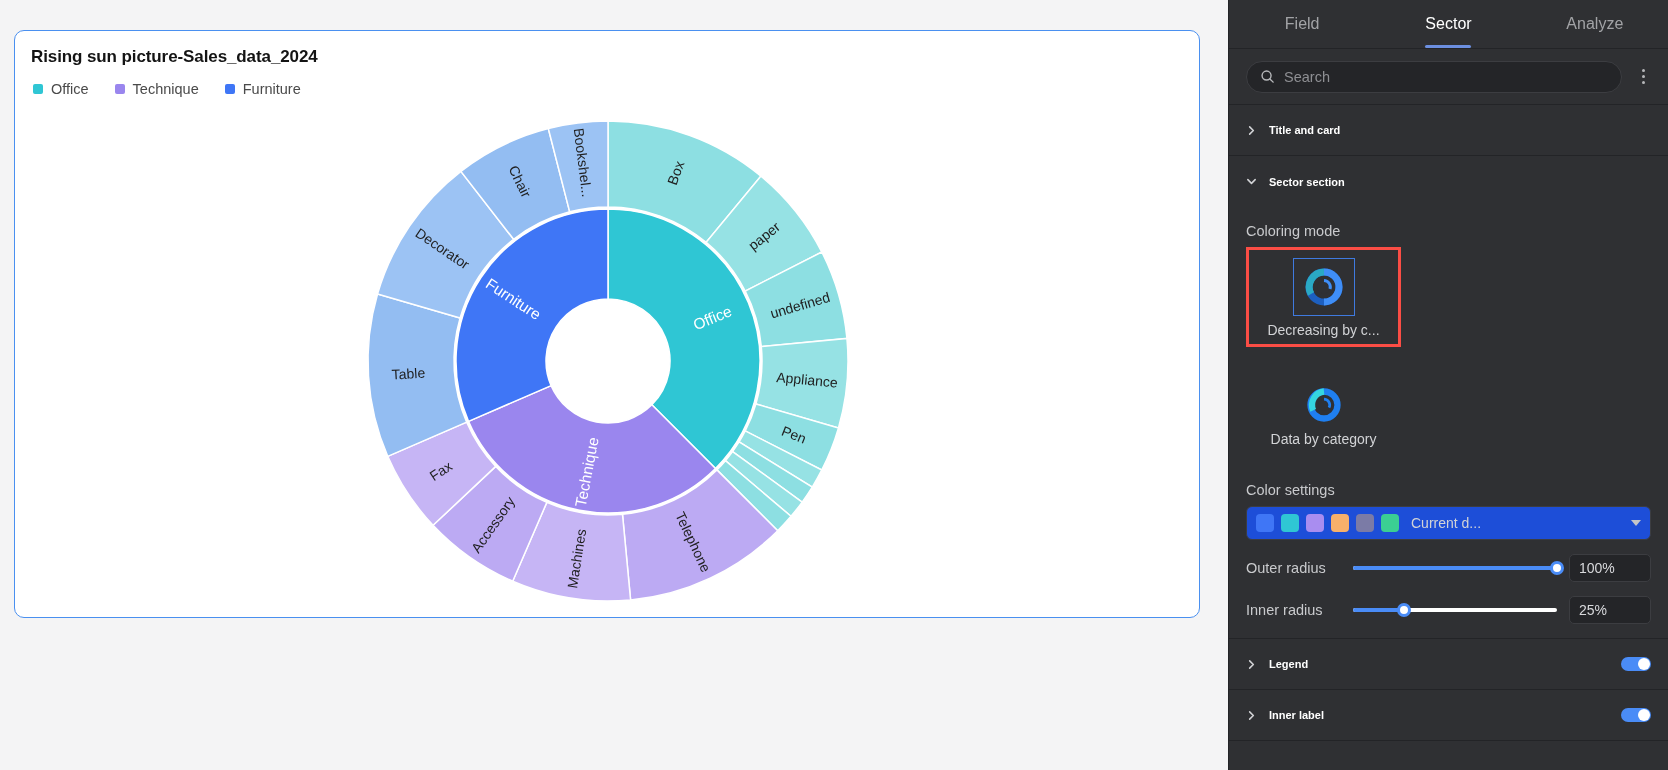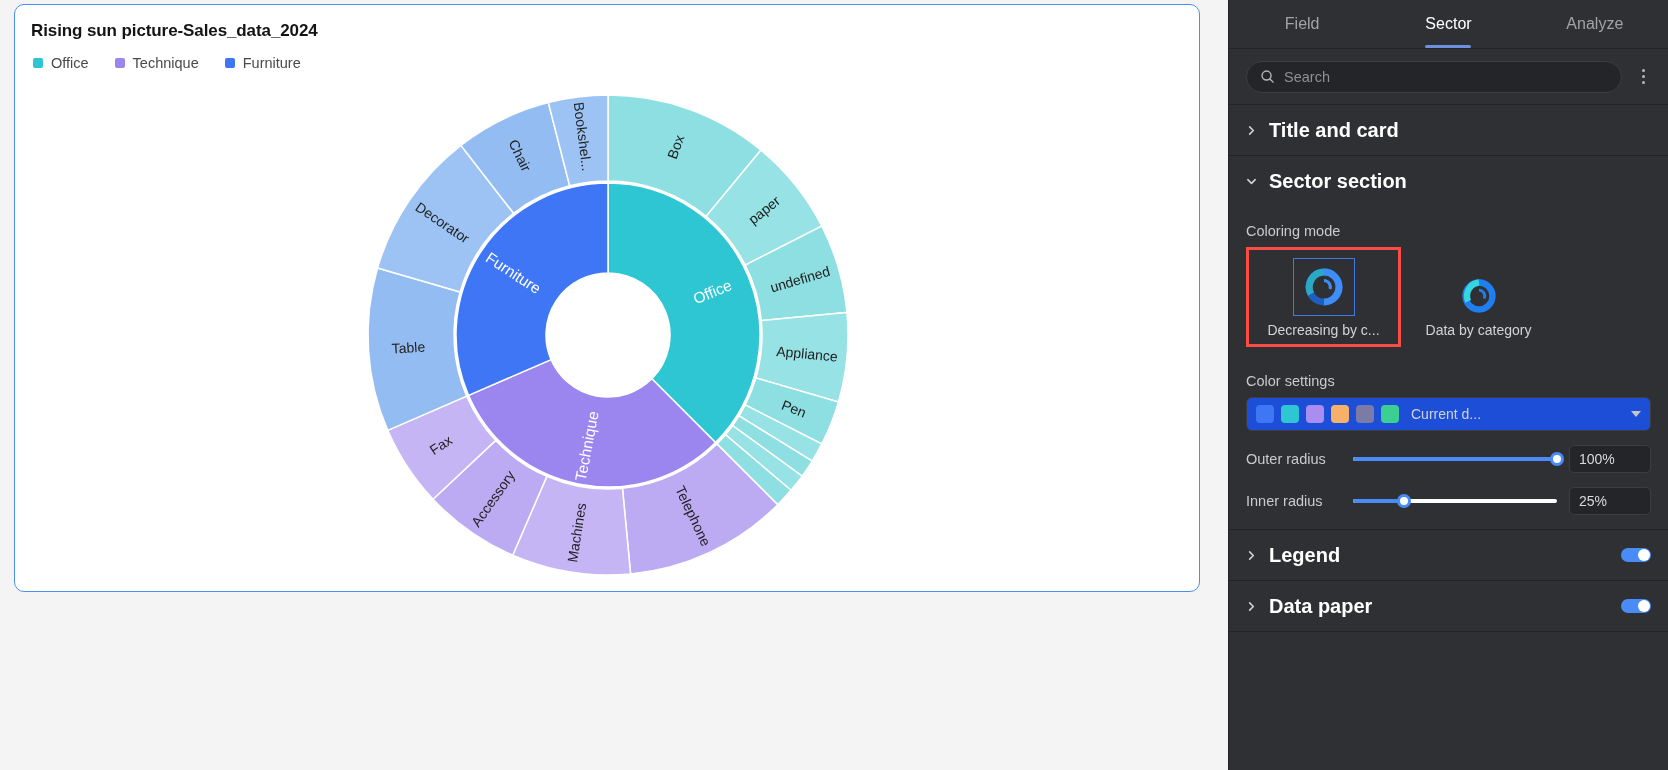--- a/index.html
+++ b/index.html
@@ -8,21 +8,21 @@
     background: #f4f4f5;
     font-family: "Liberation Sans", sans-serif;
     overflow: hidden;
   }
   .root { position: relative; width: 1668px; height: 770px; display: flex; }
 
   
   .canvas-area {
     width: 1228px; height: 770px;
     background: #f4f4f5;
-    padding: 4px 14px 0 14px;
+    padding: 30px 14px 0 14px;
     position: relative;
   }
   .chart-card {
     width: 1186px; height: 588px;
     background: #ffffff;
     border: 1px solid #4a90f0;
     border-radius: 10px;
     position: relative;
     overflow: hidden;
   }
@@ -86,36 +86,36 @@
   .search-input::placeholder { color: #8e8f93; }
   .kebab { width: 22px; display: flex; flex-direction: column; align-items: center; gap: 3px; cursor: pointer; }
   .kebab i { width: 3px; height: 3px; background: #b6b7ba; border-radius: 50%; display: block; }
 
   .section-header {
     height: 51px; display: flex; align-items: center; gap: 12px;
     padding: 0 17px; border-bottom: 1px solid #232427;
     cursor: pointer;
   }
   .section-header .chev { width: 11px; height: 11px; flex: 0 0 auto; }
-  .section-header .stitle { font-size: 20px; font-weight: bold; color: #ffffff; }
+  .section-header .stitle { font-size: 11px; font-weight: bold; color: #ffffff; }
   .section-header .spacer { flex: 1; }
 
   .toggle {
     width: 30px; height: 14px; border-radius: 8px;
     background: #4a8cf7; position: relative; cursor: pointer;
   }
   .toggle::after {
     content: ""; position: absolute; right: 1px; top: 1px;
     width: 12px; height: 12px; border-radius: 50%; background: #ffffff;
   }
 
   .section-body { padding: 10px 17px 14px 17px; border-bottom: 1px solid #232427; }
   .field-label { font-size: 14.5px; color: #c9cacd; margin: 6px 0 8px 0; }
 
-  .mode-list { display: flex; flex-direction: row; align-items: flex-end; }
+  .mode-list { display: flex; flex-direction: column; align-items: flex-start; gap: 27px; }
   .mode-option {
     width: 155px; display: flex; flex-direction: column;
     align-items: center; gap: 6px; padding: 8px 6px 6px 6px;
     cursor: pointer; border: 3px solid transparent;
   }
   .mode-option.highlighted { border-color: #fb4d45; }
   .mode-thumb {
     width: 62px; height: 58px; display: flex; align-items: center; justify-content: center;
   }
   .mode-option.selected .mode-thumb { border: 1px solid #3f7ae0; }
@@ -322,19 +322,19 @@
       </svg>
       <span class="stitle">Legend</span>
       <span class="spacer"></span>
       <span class="toggle"></span>
     </div>
 
     <div class="section-header">
       <svg class="chev" viewBox="0 0 12 12">
         <polyline points="4,2 8,6 4,10" fill="none" stroke="#d2d3d6" stroke-width="1.7" stroke-linecap="round" stroke-linejoin="round"></polyline>
       </svg>
-      <span class="stitle">Data paper</span>
+      <span class="stitle">Inner label</span>
       <span class="spacer"></span>
       <span class="toggle"></span>
     </div>
 
   </div>
 </div>
 
 </body></html>

